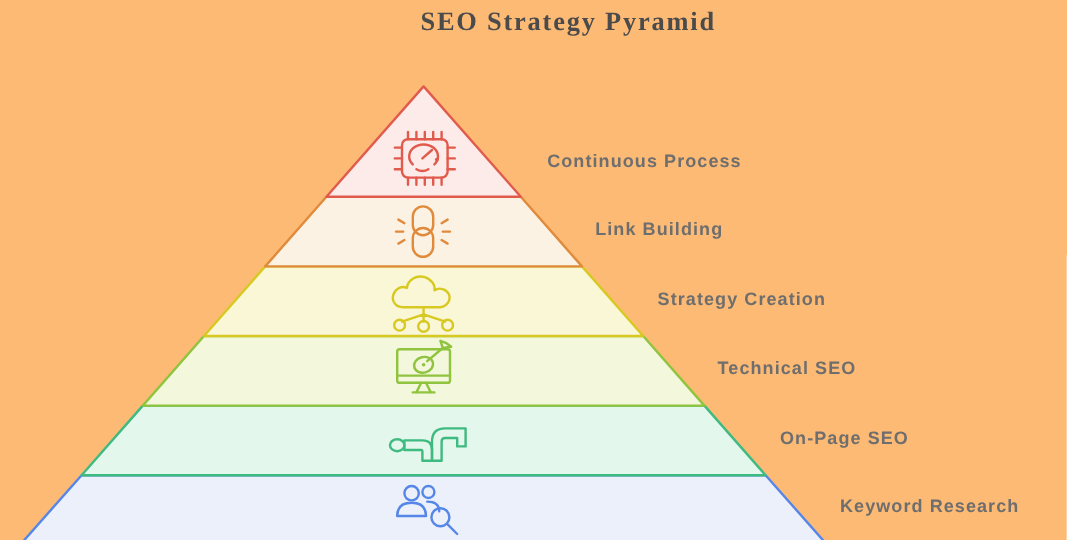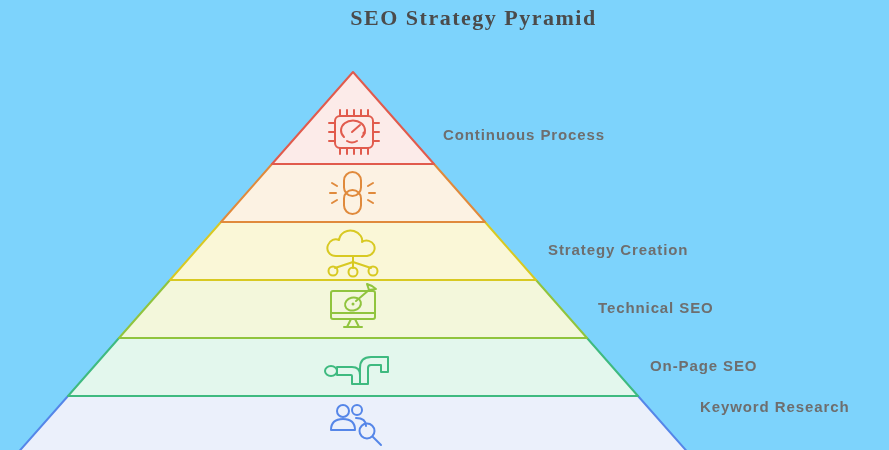--- a/index.html
+++ b/index.html
@@ -1,20 +1,20 @@
 <!DOCTYPE html>
 <html><head>
 <meta charset="utf-8">
 <style>
   html,body{margin:0;padding:0;background:#fff;}
   .canvas{
     position:relative;
     width:889px;height:450px;
     overflow:hidden;
-    background:#7dd3fc;
+    background:#fdba74;
     font-family:"Liberation Sans", sans-serif;
   }
   .title{
     position:absolute;
     top:5px;left:0;width:100%;
     text-align:center;
     transform:translateX(29px);
     font-family:"Liberation Serif", serif;
     font-weight:700;
     font-size:22px;
@@ -24,26 +24,26 @@
   .pyramid-svg{position:absolute;top:0;left:0;}
   .lvl-label{
     position:absolute;
     font-weight:700;
     font-size:15px;
     letter-spacing:0.9px;
     color:#6e6e6e;
     white-space:nowrap;
     line-height:16px;
   }
-  .lab-1{left:443px;top:127px;}
+  .lab-1{left:456px;top:127px;}
   .lab-2{left:496px;top:184px;}
   .lab-3{left:548px;top:242px;}
   .lab-4{left:598px;top:300px;}
   .lab-5{left:650px;top:358px;}
-  .lab-6{left:700px;top:399px;}
+  .lab-6{left:700px;top:415px;}
 </style>
 </head>
 <body>
 
 <div class="canvas">
 
   <div class="title">SEO Strategy Pyramid</div>
 
   <svg class="pyramid-svg" width="889" height="450" viewBox="0 0 889 450">
 
@@ -102,18 +102,19 @@
       <circle cx="343" cy="411" r="6"></circle>
       <path d="M331,430 Q331,419 343,419 Q355,419 355,430 Z"></path>
       <circle cx="357" cy="410" r="5"></circle>
       <path d="M356,418 Q366,418 366,426"></path>
       <circle cx="367" cy="431" r="7.5"></circle>
       <path d="M373,437 L381,445"></path>
     </g>
   </svg>
 
   <div class="lvl-label lab-1">Continuous Process</div>
+  <div class="lvl-label lab-2">Link Building</div>
   <div class="lvl-label lab-3">Strategy Creation</div>
   <div class="lvl-label lab-5">On-Page SEO</div>
   <div class="lvl-label lab-4">Technical SEO</div>
   <div class="lvl-label lab-6">Keyword Research</div>
 
 </div>
 
 </body></html>

